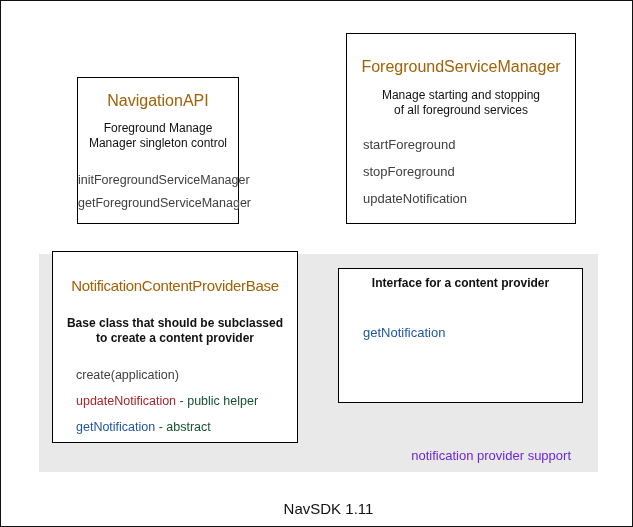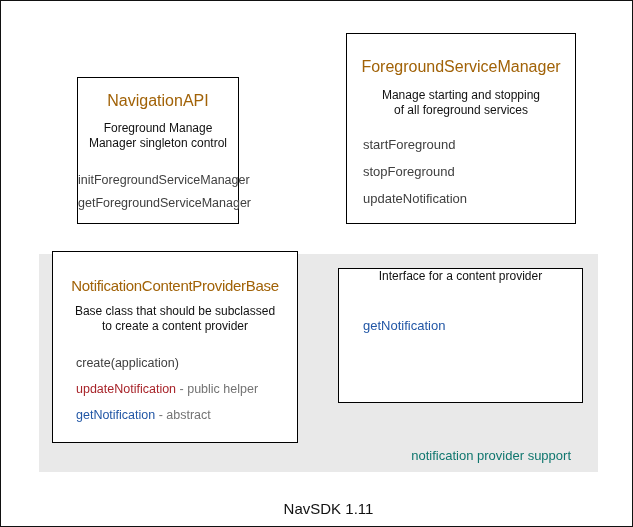--- a/index.html
+++ b/index.html
@@ -41,55 +41,55 @@
   }
   .methods {
     list-style: none;
     margin: 0; padding: 0;
     font-size: 13px;
   }
   .methods li { line-height: 16px; white-space: nowrap; }
   .m-green { color: #404040; }
   .m-red   { color: #a8242a; }
   .m-blue  { color: #2156a5; }
-  .m-suffix { color: #737373; text-align: center; }
+  .m-suffix { color: #14532d; text-align: center; }
 
   
   #box-nav { left: 76px; top: 76px; width: 162px; height: 147px; }
   #box-nav .class-title { margin-top: 13px; font-size: 16px; }
   #box-nav .class-desc  { margin-top: 10px; }
   #box-nav .methods { margin-top: 21px; text-align: center; font-size: 12.5px; }
   #box-nav .methods li + li { margin-top: 7px; text-align: center; }
 
   
   #box-fsm { left: 345px; top: 32px; width: 230px; height: 191px; }
   #box-fsm .class-title { margin-top: 23px; }
   #box-fsm .class-desc  { margin-top: 11px; }
   #box-fsm .methods { margin: 19px 0 0 16px; }
   #box-fsm .methods li + li { margin-top: 11px; }
 
   
   #box-ncpb { left: 51px; top: 250px; width: 246px; height: 192px; }
   #box-ncpb .class-title { margin-top: 24px; font-size: 15px; letter-spacing: -0.3px; }
-  #box-ncpb .class-desc  { margin-top: 8px; }
+  #box-ncpb .class-desc  { margin-top: 20px; font-weight: bold; }
   #box-ncpb .methods { margin: 21px 0 0 23px; font-size: 12.5px; }
   #box-ncpb .methods li + li { margin-top: 10px; }
 
   
   #box-ncp { left: 337px; top: 267px; width: 245px; height: 135px; }
   #box-ncp .class-title { margin-top: 23px; }
-  #box-ncp .class-desc  { margin-top: 0; }
+  #box-ncp .class-desc  { margin-top: 7px; font-weight: bold; }
   #box-ncp .methods { margin: 34px 0 0 24px; }
 
   .group-label {
     position: absolute;
     right: 61px;
     top: 447px;
     font-size: 13px;
-    color: #0f766e;
+    color: #6d28d9;
   }
   .caption {
     position: absolute;
     left: 0; right: 0;
     top: 499px;
     text-align: center;
     font-size: 15px;
     line-height: 18px;
     color: #111;
     padding-left: 24px;

